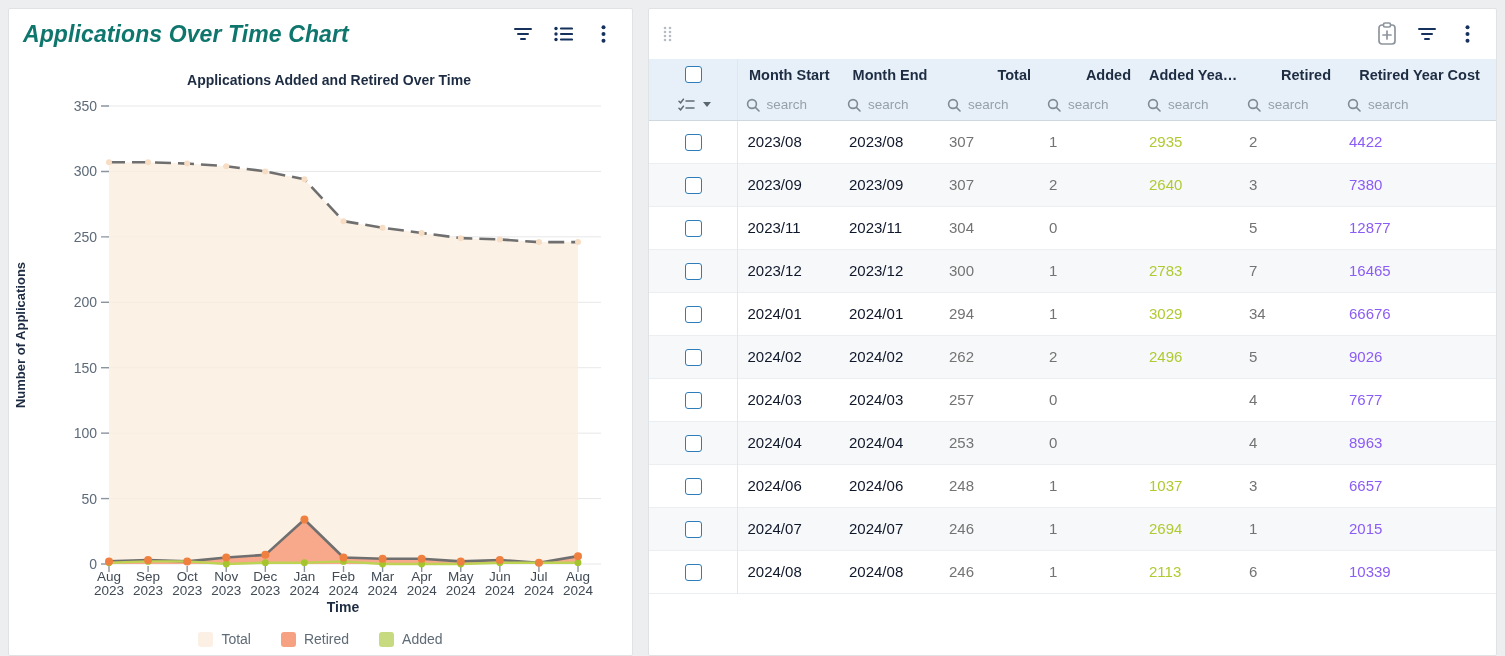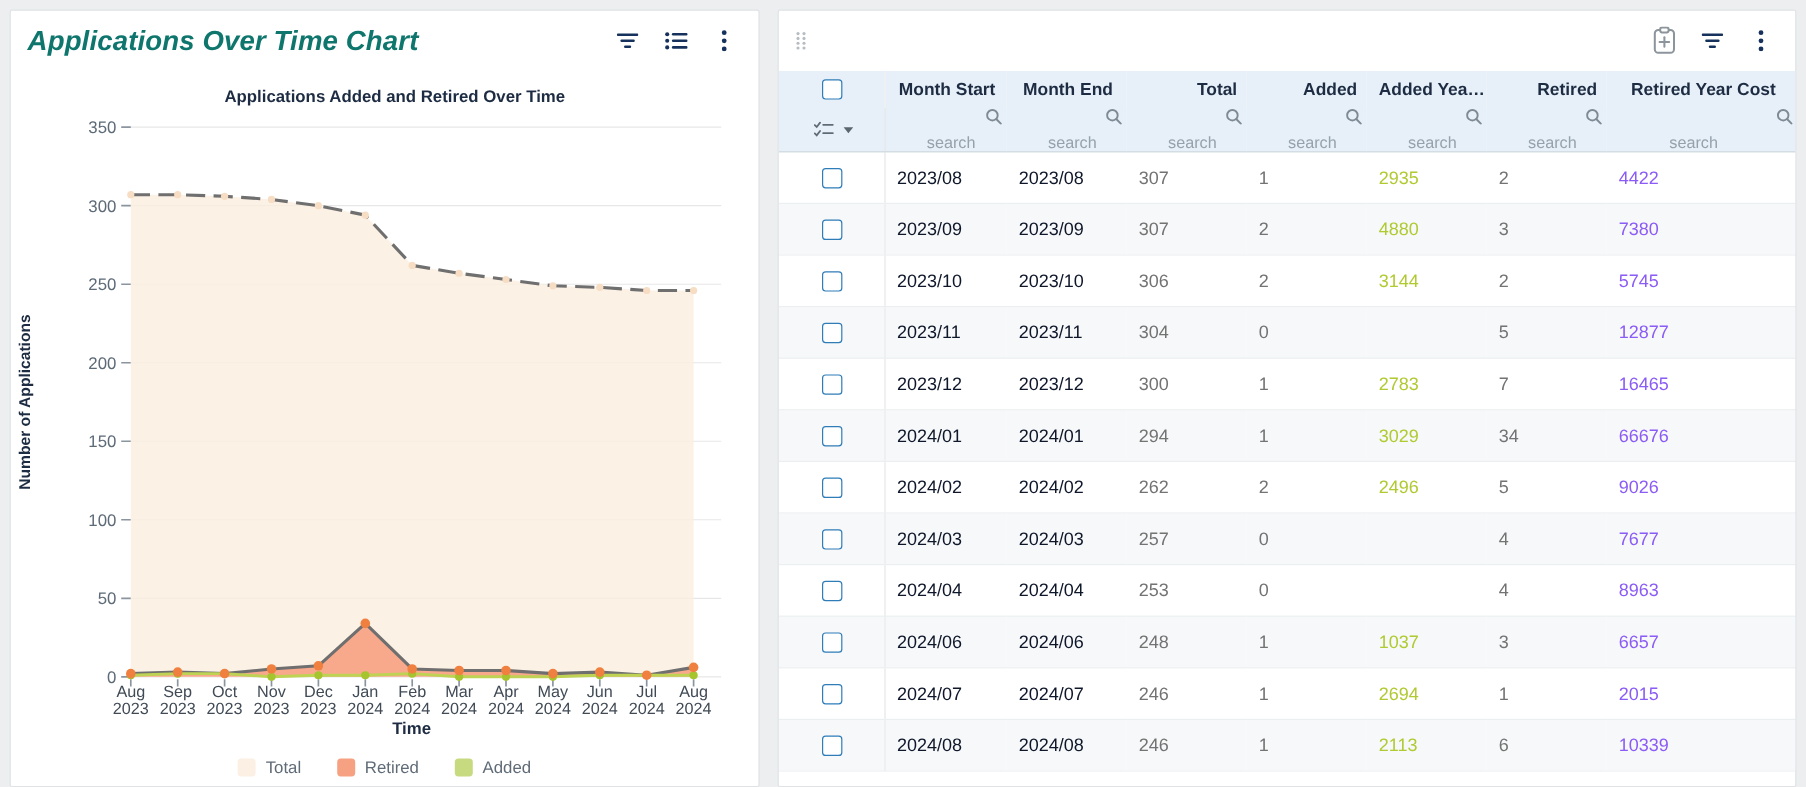--- a/index.html
+++ b/index.html
@@ -42,21 +42,21 @@
   
   table { border-collapse:collapse; table-layout:fixed; width:849px; }
   thead { background:#e7f0f8; }
   th {
     height:31px; font-size:14.5px; font-weight:700; color:#1d2c42;
     padding:0 8px 0 10px; white-space:nowrap; overflow:hidden; vertical-align:middle;
   }
   th.al { text-align:center; }
   th.ar { text-align:right; }
   tr.search-row td { height:30px; vertical-align:middle; padding:0 4px 0 8px; border-bottom:1px solid #cfd8df; }
-  .search-box { display:flex; align-items:flex-end; gap:7px;flex-direction:column; }
+  .search-box { display:flex; align-items:center; gap:7px; }
   .search-box input {
     border:none; outline:none; background:transparent; width:70%;
     font-family:"Liberation Sans", sans-serif; font-size:13.5px; color:#5f6b76;
   }
   .search-box input::placeholder { color:#95a1ab; }
   tbody td {
     height:43px; font-size:15px; padding:0 8px 0 10px; vertical-align:middle;
     white-space:nowrap; overflow:hidden;
   }
   tbody tr { border-bottom:1px solid #eceff1; background:#ffffff; }
@@ -391,33 +391,23 @@
           <td class="c-green">2935</td>
           <td class="c-blue">2</td>
           <td class="c-red">4422</td>
         </tr>
         <tr>
           <td class="selcol"><span class="cb"></span></td>
           <td class="c-dark">2023/09</td>
           <td class="c-dark">2023/09</td>
           <td class="c-blue">307</td>
           <td class="c-blue">2</td>
-          <td class="c-green">4880</td>
+          <td class="c-green">2640</td>
           <td class="c-blue">3</td>
           <td class="c-red">7380</td>
-        </tr>
-        <tr>
-          <td class="selcol"><span class="cb"></span></td>
-          <td class="c-dark">2023/10</td>
-          <td class="c-dark">2023/10</td>
-          <td class="c-blue">306</td>
-          <td class="c-blue">2</td>
-          <td class="c-green">3144</td>
-          <td class="c-blue">2</td>
-          <td class="c-red">5745</td>
         </tr>
         <tr>
           <td class="selcol"><span class="cb"></span></td>
           <td class="c-dark">2023/11</td>
           <td class="c-dark">2023/11</td>
           <td class="c-blue">304</td>
           <td class="c-blue">0</td>
           <td class="c-green"></td>
           <td class="c-blue">5</td>
           <td class="c-red">12877</td>

